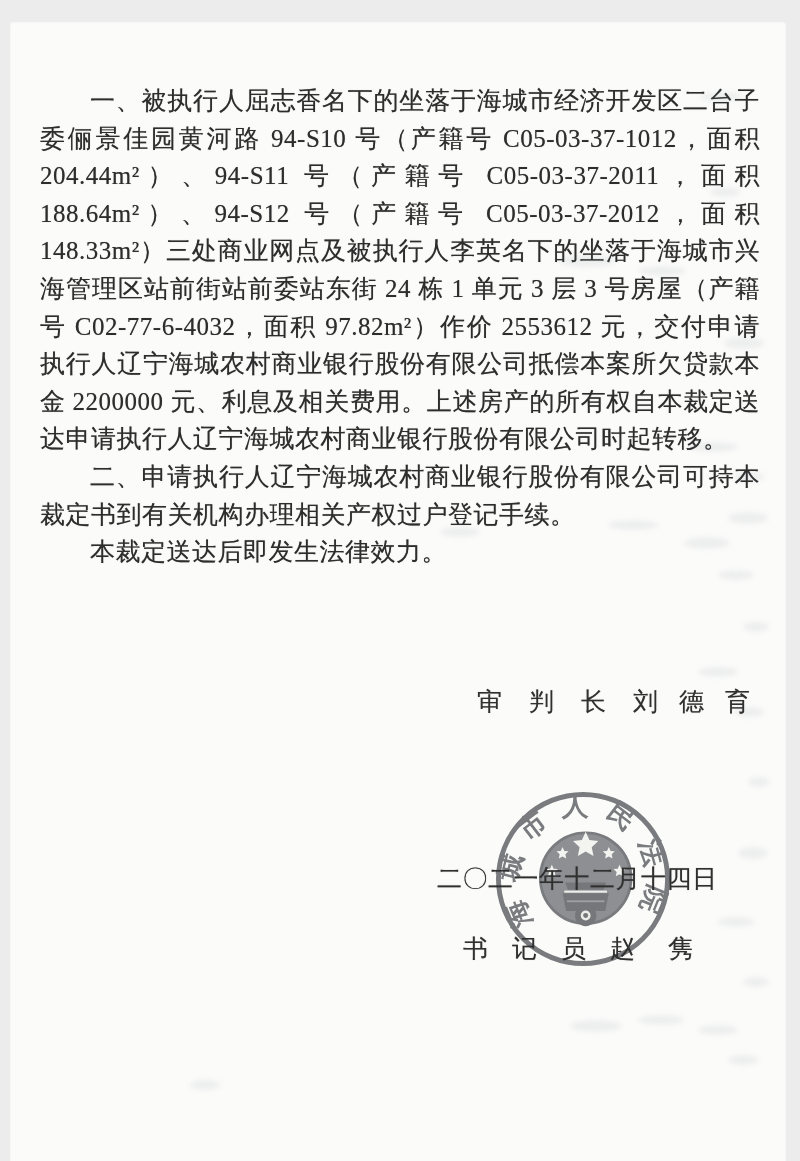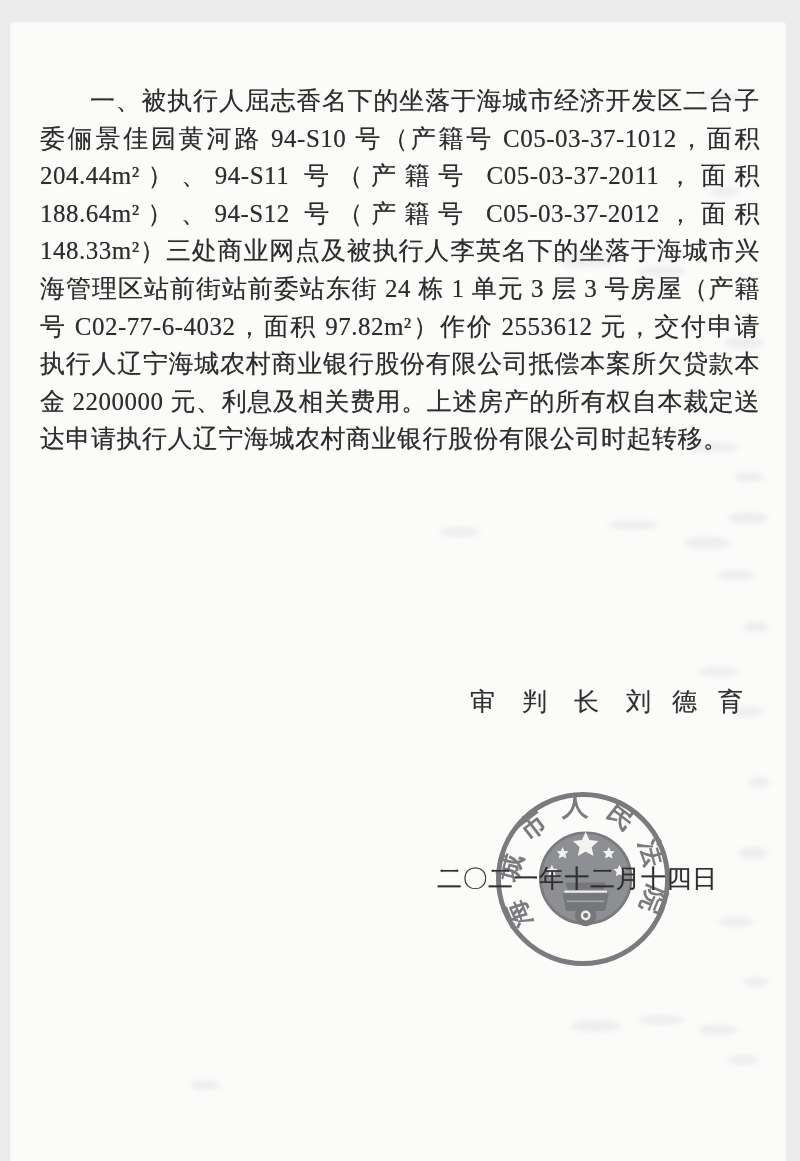--- a/index.html
+++ b/index.html
@@ -41,21 +41,21 @@
     position: absolute;
     left: 460px; top: 661px;
     z-index: 3;
     color: #303030;
     font-size: 25px;
     line-height: 37px;
     white-space: nowrap;
     text-shadow: 0 0 0.7px rgba(45,45,45,0.5);
   }
   .sig-line { height: 37px; }
-  .sig-role { letter-spacing: 27px; }
+  .sig-role { letter-spacing: 27px; margin-left: 7px; }
   .sig-name { letter-spacing: 21px; }
   
   .date-line {
     position: absolute;
     left: 427px; top: 843px;
     z-index: 3;
     color: #2f2f2f;
     font-size: 25px;
     line-height: 27px;
     letter-spacing: 0.5px;
@@ -94,20 +94,22 @@
     filter: blur(2.5px);
   }
 </style>
 </head>
 <body>
 
 <div class="page">
 
   <div class="body-text">
     <p>一、被执行人屈志香名下的坐落于海城市经济开发区二台子委俪景佳园黄河路 94-S10 号（产籍号 C05-03-37-1012，面积 204.44m²）、94-S11 号（产籍号 C05-03-37-2011，面积 188.64m²）、94-S12 号（产籍号 C05-03-37-2012，面积 148.33m²）三处商业网点及被执行人李英名下的坐落于海城市兴海管理区站前街站前委站东街 24 栋 1 单元 3 层 3 号房屋（产籍号 C02-77-6-4032，面积 97.82m²）作价 2553612 元，交付申请执行人辽宁海城农村商业银行股份有限公司抵偿本案所欠贷款本金 2200000 元、利息及相关费用。上述房产的所有权自本裁定送达申请执行人辽宁海城农村商业银行股份有限公司时起转移。</p>
+    <p>二、申请执行人辽宁海城农村商业银行股份有限公司可持本裁定书到有关机构办理相关产权过户登记手续。</p>
+    <p>本裁定送达后即发生法律效力。</p>
   </div>
 
   <div class="sig-block">
     <div class="sig-line">
       <span class="sig-role">审判长</span><span class="sig-name">刘德育</span>
     </div>
   </div>
 
   <svg class="seal" viewBox="0 0 200 200" xmlns="http://www.w3.org/2000/svg">
     <defs>
@@ -140,20 +142,23 @@
 
         <circle cx="103" cy="141" r="12" fill="#595b5f"></circle>
         <circle cx="103" cy="141" r="5.5" fill="#e9e9e6"></circle>
         <circle cx="103" cy="141" r="2.8" fill="#595b5f"></circle>
       </g>
     </g>
   </svg>
 
   <div class="date-line">二〇二一年十二月十四日</div>
 
+  <div class="clerk-line">
+    <span class="clerk-role">书记员</span><span class="clerk-name">赵　隽</span>
+  </div>
 
   <div class="noise">
     <i style="left:690px;top:70px;width:42px;height:10px"></i>
     <i style="left:700px;top:165px;width:30px;height:10px"></i>
     <i style="left:548px;top:233px;width:58px;height:12px"></i>
     <i style="left:628px;top:244px;width:48px;height:10px"></i>
     <i style="left:714px;top:315px;width:40px;height:12px"></i>
     <i style="left:678px;top:420px;width:50px;height:10px"></i>
     <i style="left:724px;top:450px;width:30px;height:10px"></i>
     <i style="left:430px;top:505px;width:40px;height:10px"></i>

